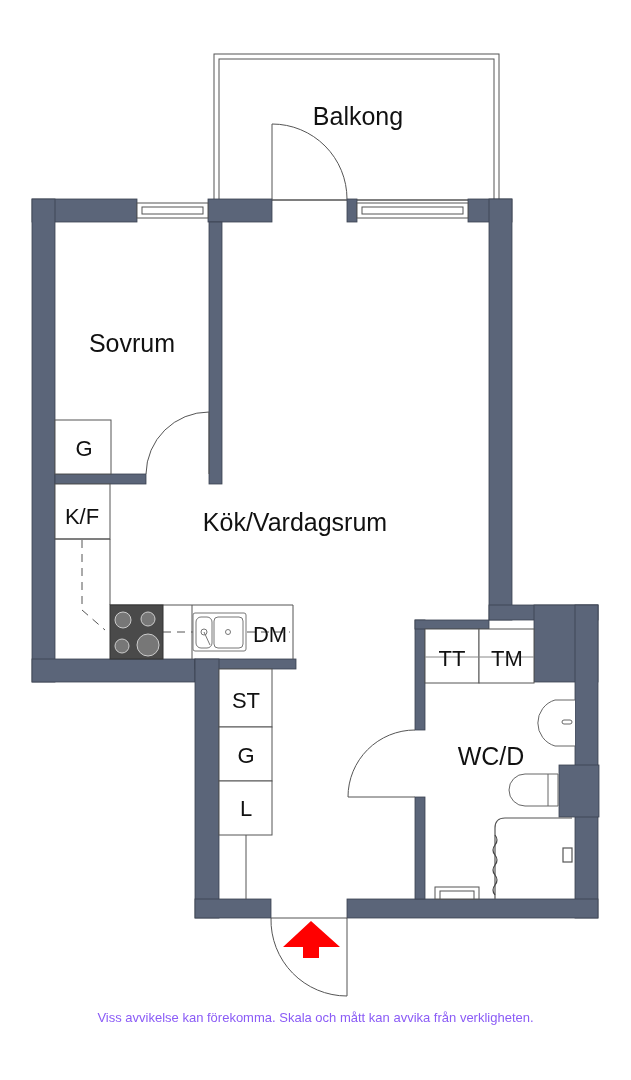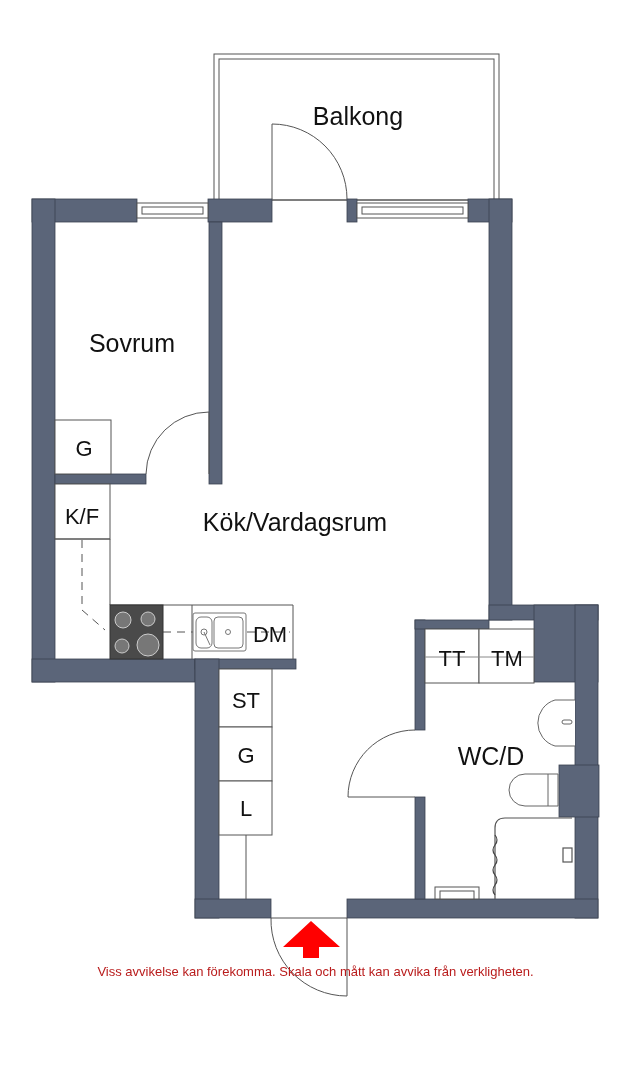--- a/index.html
+++ b/index.html
@@ -1,19 +1,19 @@
 <!DOCTYPE html>
 <html><head>
 <meta charset="utf-8">
 <style>
   html, body { margin:0; padding:0; background:#ffffff; }
   body { width:631px; height:1080px; position:relative; overflow:hidden; font-family:"Liberation Sans", sans-serif; }
   svg.plan { position:absolute; left:0; top:0; }
   .lbl { font-family:"Liberation Sans", sans-serif; fill:#111; }
-  .disclaimer { position:absolute; left:0; width:631px; top:964px; text-align:center; font-size:13px; color:#b91c1c; font-family:"Liberation Sans", sans-serif; }
+  .disclaimer { position:absolute; left:0; width:631px; top:1010px; text-align:center; font-size:13px; color:#8b5cf6; font-family:"Liberation Sans", sans-serif; }
 </style>
 </head>
 <body>
 
 <svg class="plan" width="631" height="1080" viewBox="0 0 631 1080" xmlns="http://www.w3.org/2000/svg">
 
   <g fill="none" stroke="#555" stroke-width="1">
     <rect x="214" y="54" width="285" height="146"></rect>
     <rect x="219" y="59" width="275" height="141"></rect>
   </g>

